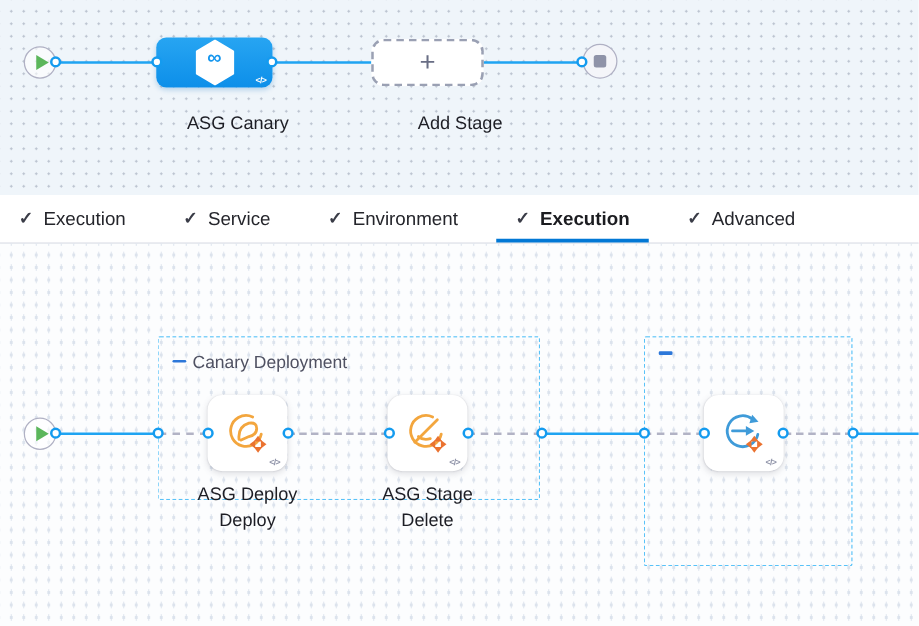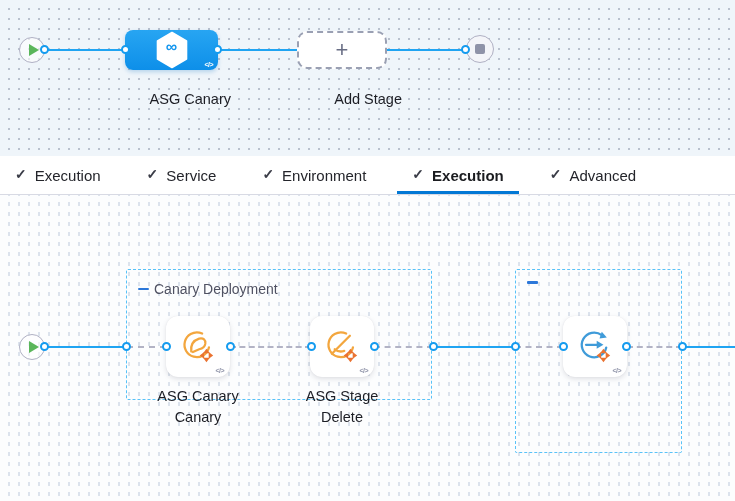--- a/index.html
+++ b/index.html
@@ -209,15 +209,15 @@
   <div class="dot" style="left:162px; top:147px;"></div>
   <div class="dot" style="left:226px; top:147px;"></div>
   <div class="dot" style="left:307px; top:147px;"></div>
   <div class="dot" style="left:370px; top:147px;"></div>
   <div class="dot" style="left:429px; top:147px;"></div>
   <div class="dot" style="left:511px; top:147px;"></div>
   <div class="dot" style="left:559px; top:147px;"></div>
   <div class="dot" style="left:622px; top:147px;"></div>
   <div class="dot" style="left:678px; top:147px;"></div>
 
-  <div class="step-label" style="left:143px; top:191px;">ASG Canary Canary</div>
+  <div class="step-label" style="left:143px; top:191px;">ASG Deploy Deploy</div>
   <div class="step-label" style="left:287px; top:191px;">ASG Stage Delete</div>
 </div>
 
 </body></html>

